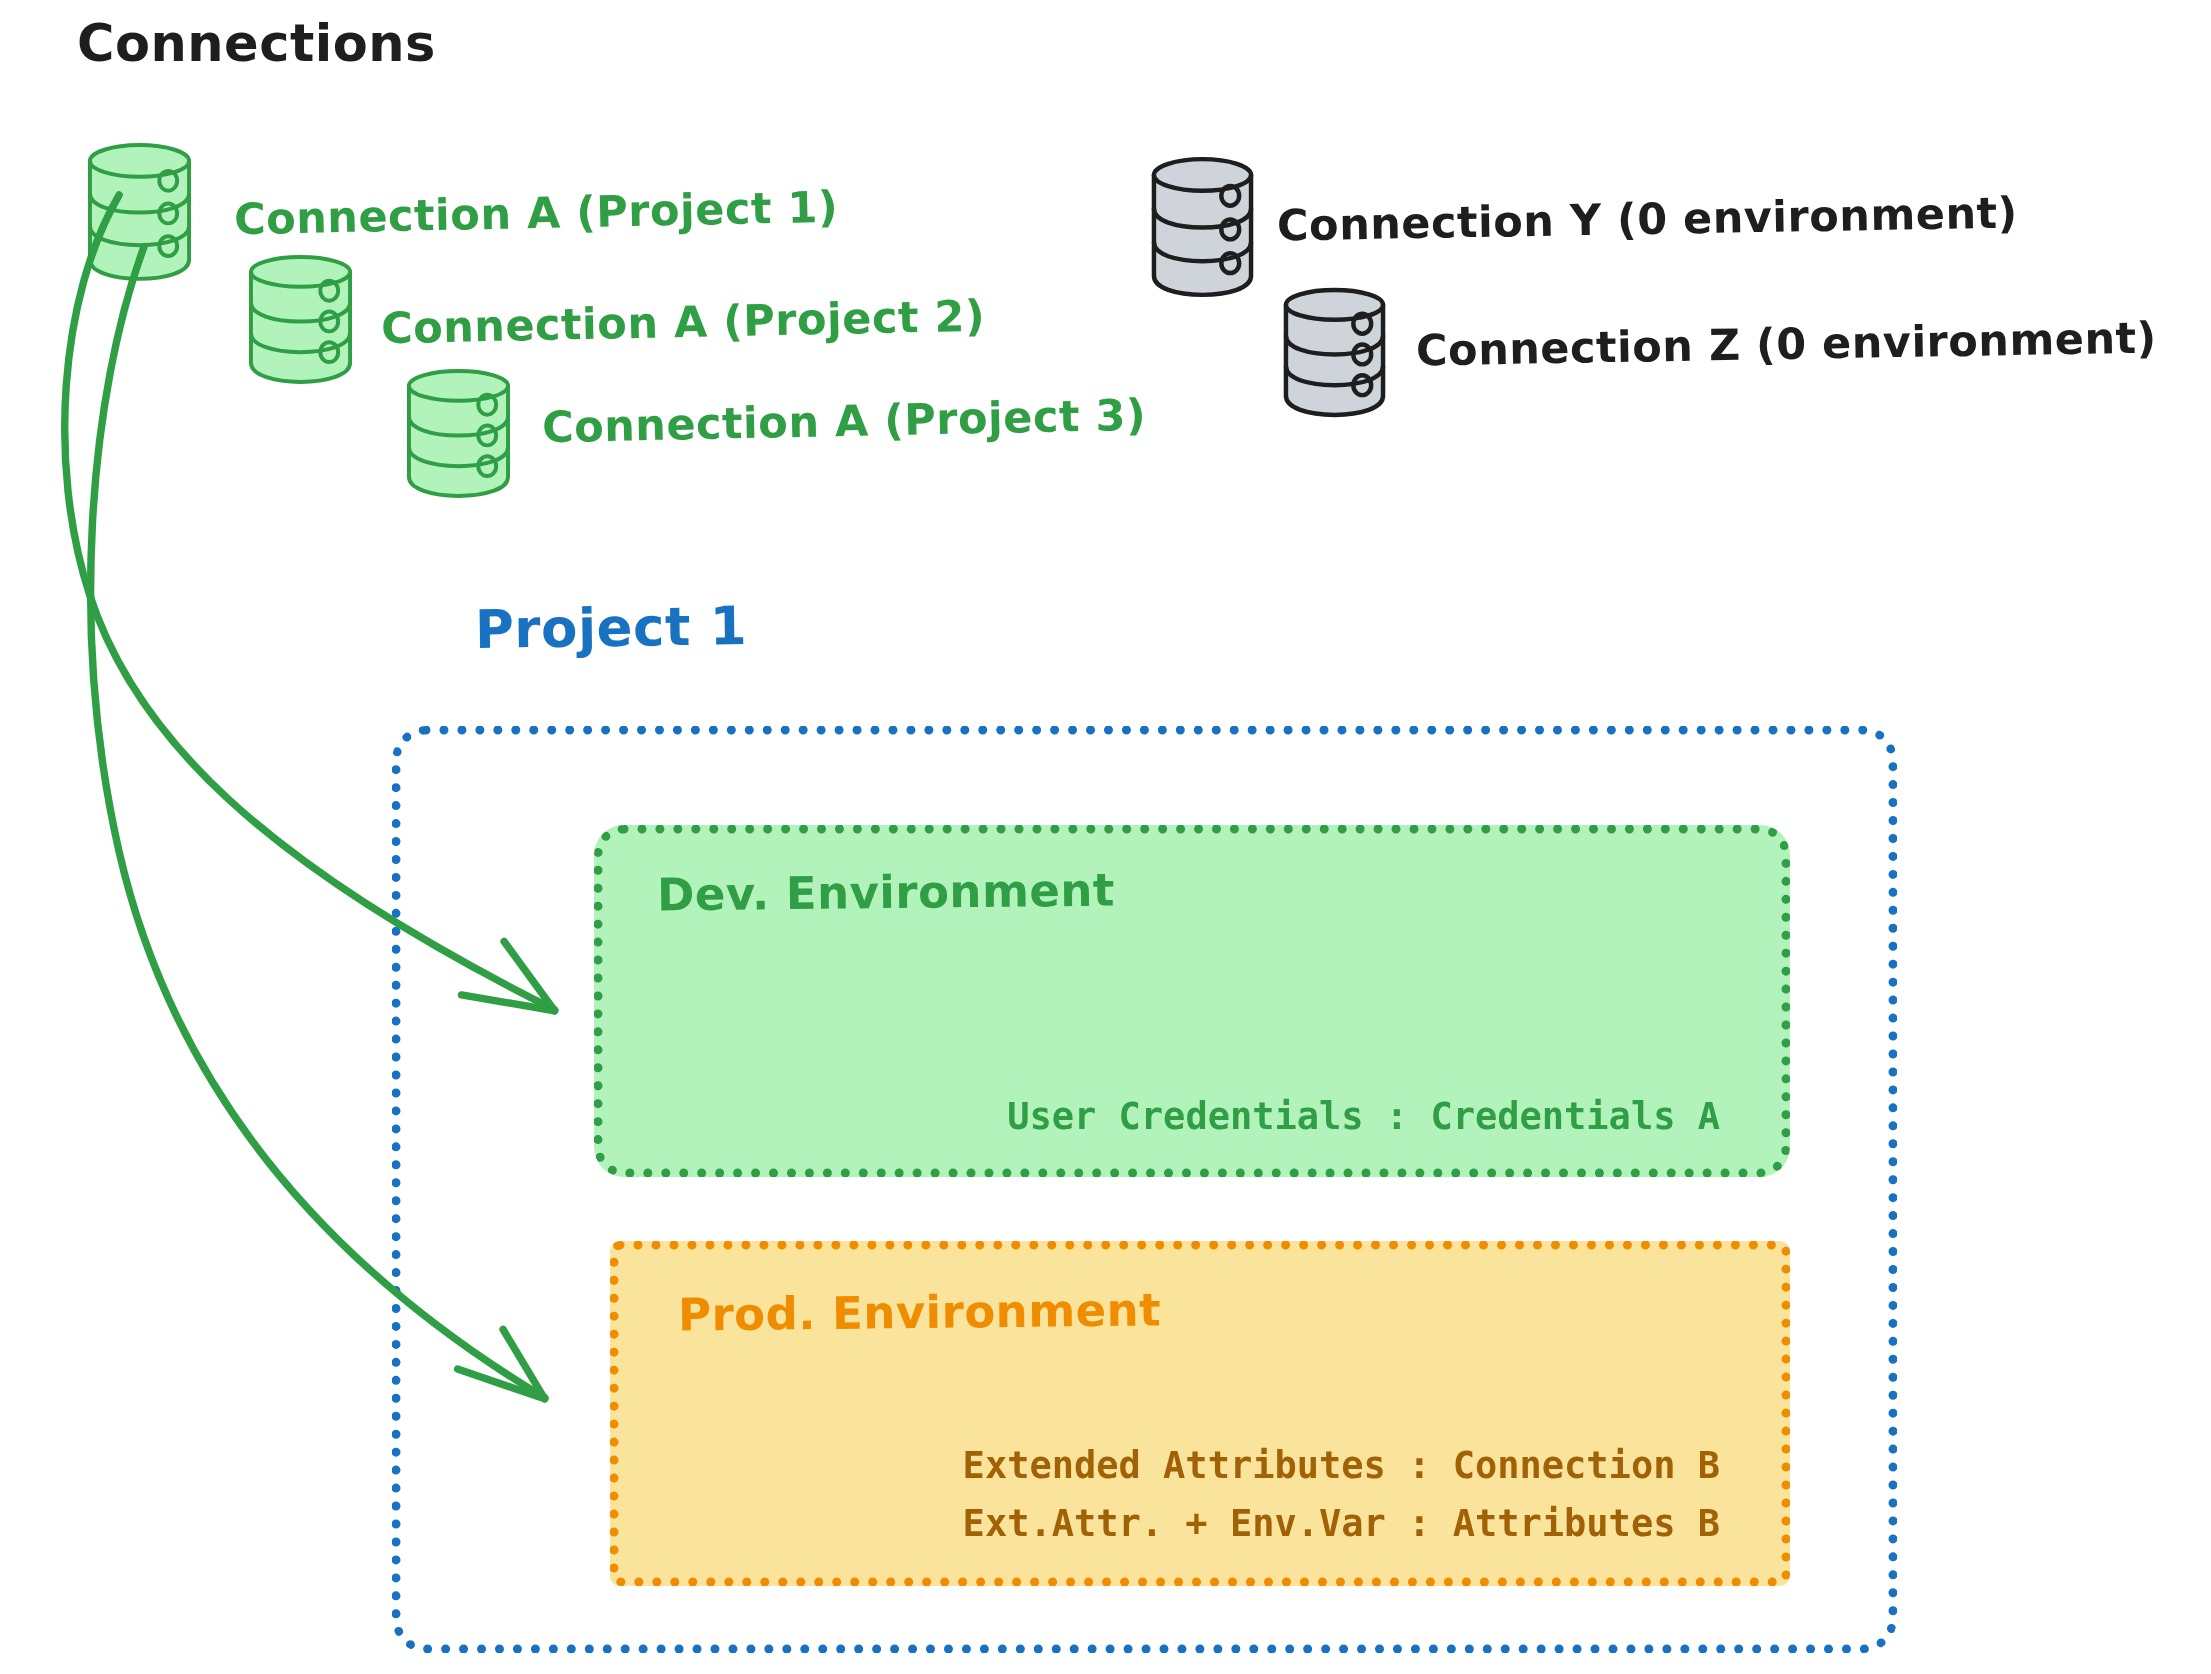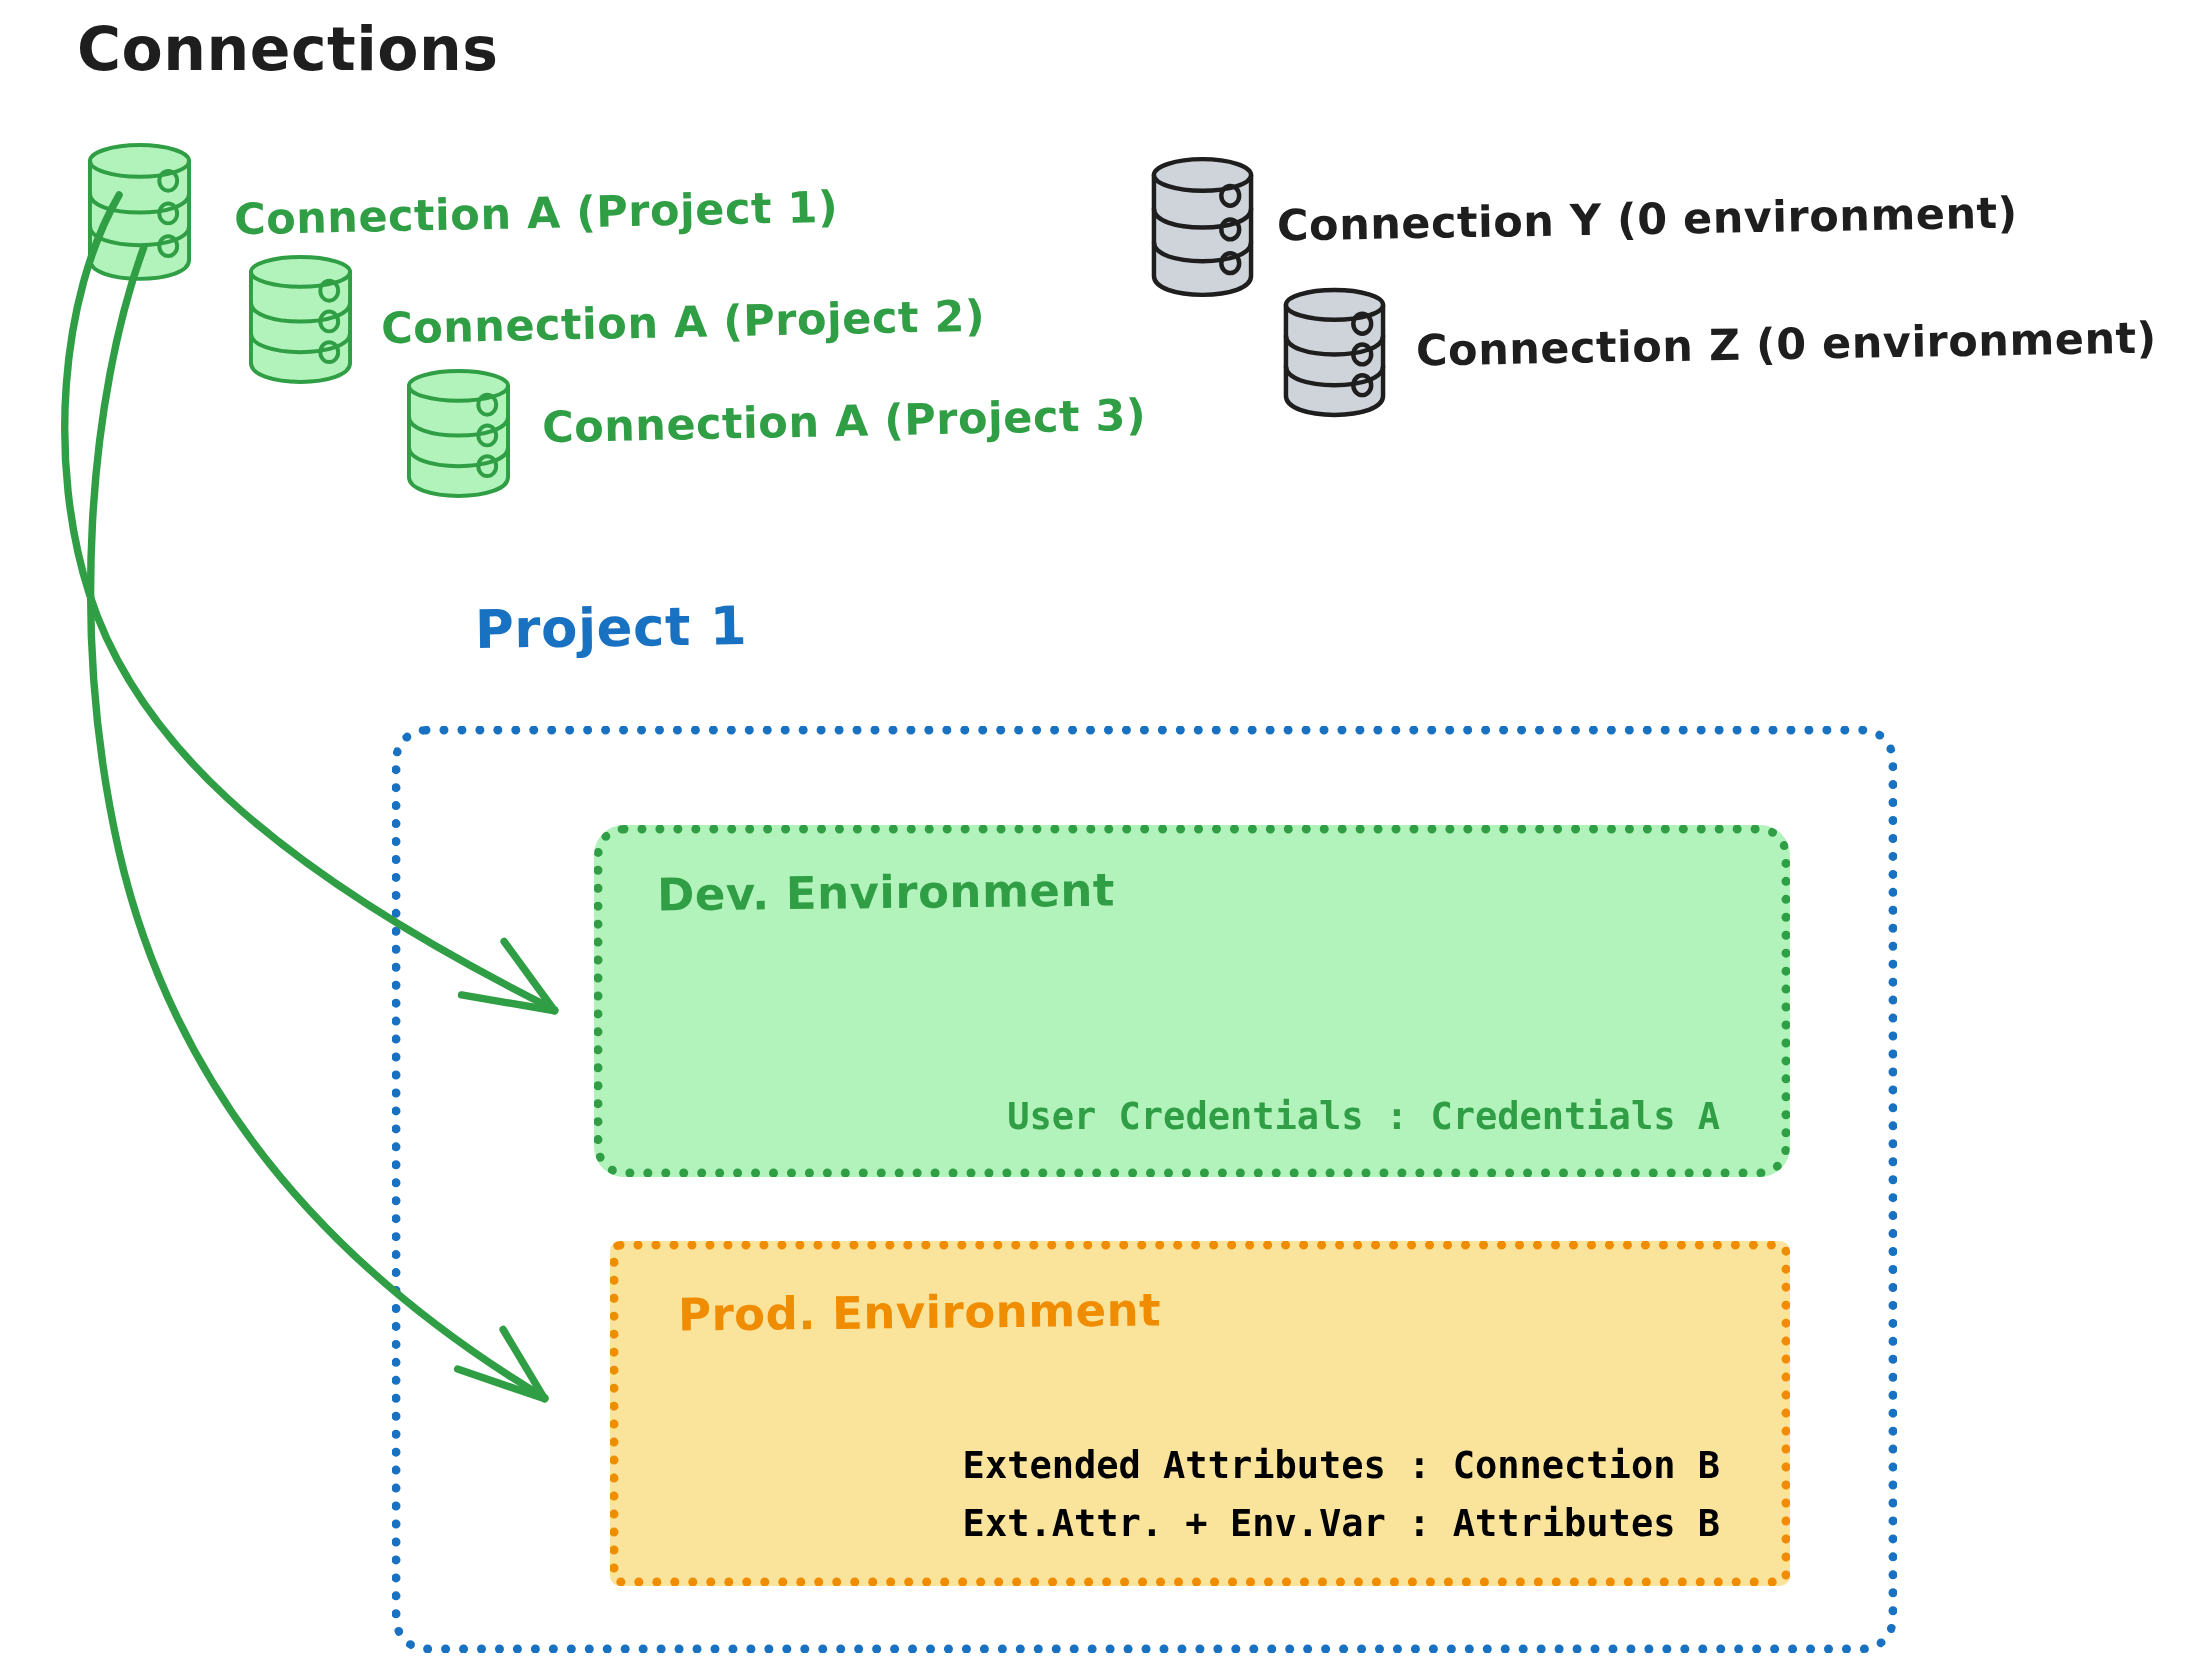--- a/index.html
+++ b/index.html
@@ -27,21 +27,21 @@
     font-family: "DejaVu Sans Mono", monospace;
     font-weight: 700;
     white-space: pre;
     margin-top: 12px;
   }
 
   
   #title-connections {
     position: absolute;
     left: 77px; top: 14px;
-    font-size: 60px;
+    font-size: 51px;
     color: #1e1e1e;
   }
   .conn-label {
     position: absolute;
     font-size: 43px;
   }
   .conn-label.green { color: #2f9e44; }
   .conn-label.dark  { color: #1e1e1e; }
 
   #label-conn-a1 { left: 234px; top: 188px; transform: rotate(-1.2deg); }
@@ -102,21 +102,21 @@
     text-align: right;
   }
   #dev-lines  { bottom: 28px; }
   #prod-lines { bottom: 30px; }
   .code-line {
     font-size: 37px;
     line-height: 1.25;
     display: block;
   }
   .code-line.green { color: #2f9e44; }
-  .code-line.red   { color: #000000; text-align: right; }
+  .code-line.red   { color: #a16207; text-align: right; }
 
   
   #arrow-layer {
     position: absolute;
     left: 0; top: 0;
     width: 2212px; height: 1674px;
     pointer-events: none;
   }
 </style>
 </head>

